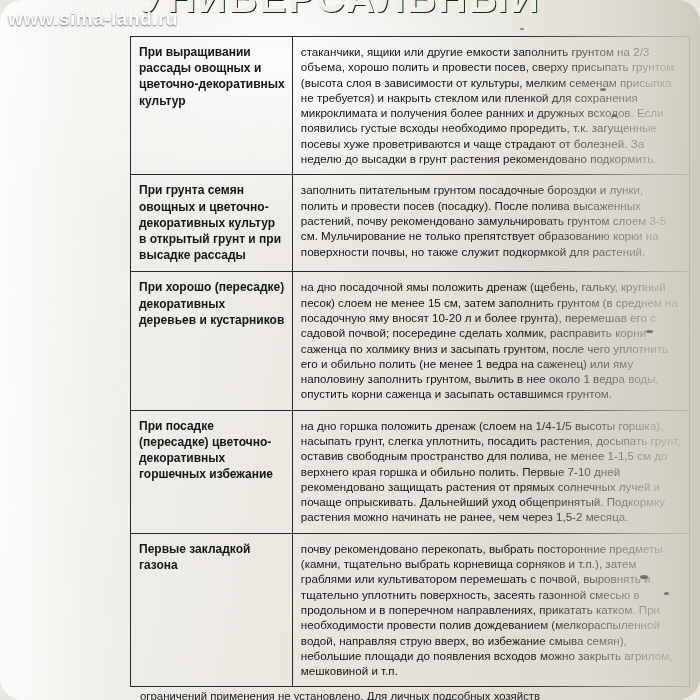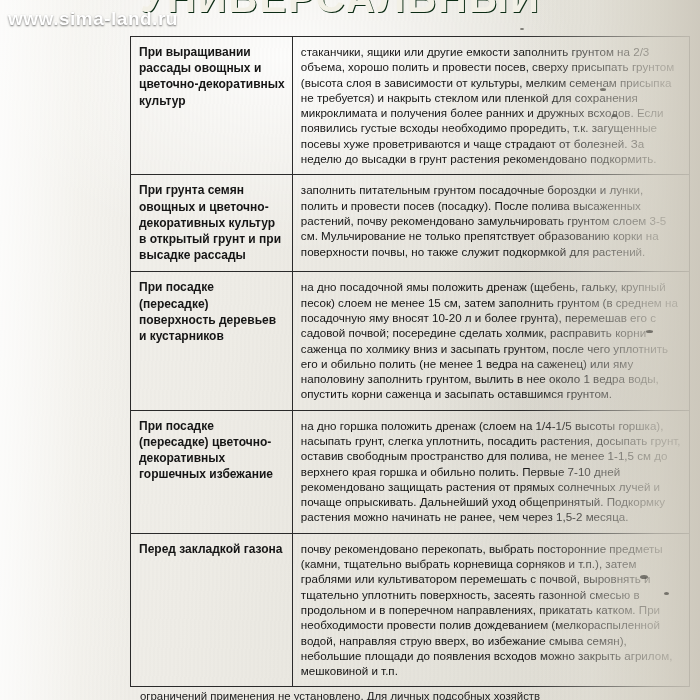--- a/index.html
+++ b/index.html
@@ -12,20 +12,21 @@
     overflow: hidden;
     font-family: "Liberation Sans", sans-serif;
     background: #e8e7e2;
   }
   .page {
     position: relative;
     width: 700px;
     height: 700px;
     background: #eceae4;
     overflow: hidden;
+    border-radius: 23px;
   }
   
   .bg-light {
     position: absolute;
     inset: 0;
     background:
       radial-gradient(ellipse 60% 40% at 40% 8%, rgba(255,255,255,0.85), rgba(255,255,255,0) 70%),
       radial-gradient(ellipse 50% 60% at 95% 55%, rgba(190,186,176,0.55), rgba(255,255,255,0) 70%),
       linear-gradient(100deg, #f4f3ef 0%, #eeece6 35%, #e4e2da 68%, #d9d6cc 100%);
   }
@@ -176,29 +177,29 @@
     <tbody>
       <tr>
         <td class="c1">При выращивании рассады овощных и цветочно-декоративных культур</td>
         <td class="c2">стаканчики, ящики или другие емкости заполнить грунтом на 2/3 объема, хорошо полить и провести посев, сверху присыпать грунтом (высота слоя в зависимости от культуры, мелким семенам присыпка не требуется) и накрыть стеклом или пленкой для сохранения микроклимата и получения более ранних и дружных всходов. Если появились густые всходы необходимо проредить, т.к. загущенные посевы хуже проветриваются и чаще страдают от болезней. За неделю до высадки в грунт растения рекомендовано подкормить.</td>
       </tr>
       <tr>
         <td class="c1">При грунта семян овощных и цветочно-декоративных культур в открытый грунт и при высадке рассады</td>
         <td class="c2">заполнить питательным грунтом посадочные бороздки и лунки, полить и провести посев (посадку). После полива высаженных растений, почву рекомендовано замульчировать грунтом слоем 3-5 см. Мульчирование не только препятствует образованию корки на поверхности почвы, но также служит подкормкой для растений.</td>
       </tr>
       <tr>
-        <td class="c1">При посадке (пересадке) поверхность деревьев и кустарников</td>
+        <td class="c1">При хорошо (пересадке) декоративных деревьев и кустарников</td>
         <td class="c2">на дно посадочной ямы положить дренаж (щебень, гальку, крупный песок) слоем не менее 15 см, затем заполнить грунтом (в среднем на посадочную яму вносят 10-20 л и более грунта), перемешав его с садовой почвой; посередине сделать холмик, расправить корни саженца по холмику вниз и засыпать грунтом, после чего уплотнить его и обильно полить (не менее 1 ведра на саженец) или яму наполовину заполнить грунтом, вылить в нее около 1 ведра воды, опустить корни саженца и засыпать оставшимся грунтом.</td>
       </tr>
       <tr>
         <td class="c1">При посадке (пересадке) цветочно-декоративных горшечных избежание</td>
         <td class="c2">на дно горшка положить дренаж (слоем на 1/4-1/5 высоты горшка), насыпать грунт, слегка уплотнить, посадить растения, досыпать грунт, оставив свободным пространство для полива, не менее 1-1,5 см до верхнего края горшка и обильно полить. Первые 7-10 дней рекомендовано защищать растения от прямых солнечных лучей и почаще опрыскивать. Дальнейший уход общепринятый. Подкормку растения можно начинать не ранее, чем через 1,5-2 месяца.</td>
       </tr>
       <tr>
-        <td class="c1">Перед закладкой газона</td>
+        <td class="c1">Первые закладкой газона</td>
         <td class="c2">почву рекомендовано перекопать, выбрать посторонние предметы (камни, тщательно выбрать корневища сорняков и т.п.), затем граблями или культиватором перемешать с почвой, выровнять и тщательно уплотнить поверхность, засеять газонной смесью в продольном и в поперечном направлениях, прикатать катком. При необходимости провести полив дождеванием (мелкораспыленной водой, направляя струю вверх, во избежание смыва семян), небольшие площади до появления всходов можно закрыть агрилом, мешковиной и т.п.</td>
       </tr>
     </tbody>
   </table>
 
   <div class="bottom-line"></div>
   <div class="bottom-text">ограничений применения не установлено. Для личных подсобных хозяйств</div>
 
   <div class="left-shade"></div>
   <div class="right-fade"></div>

